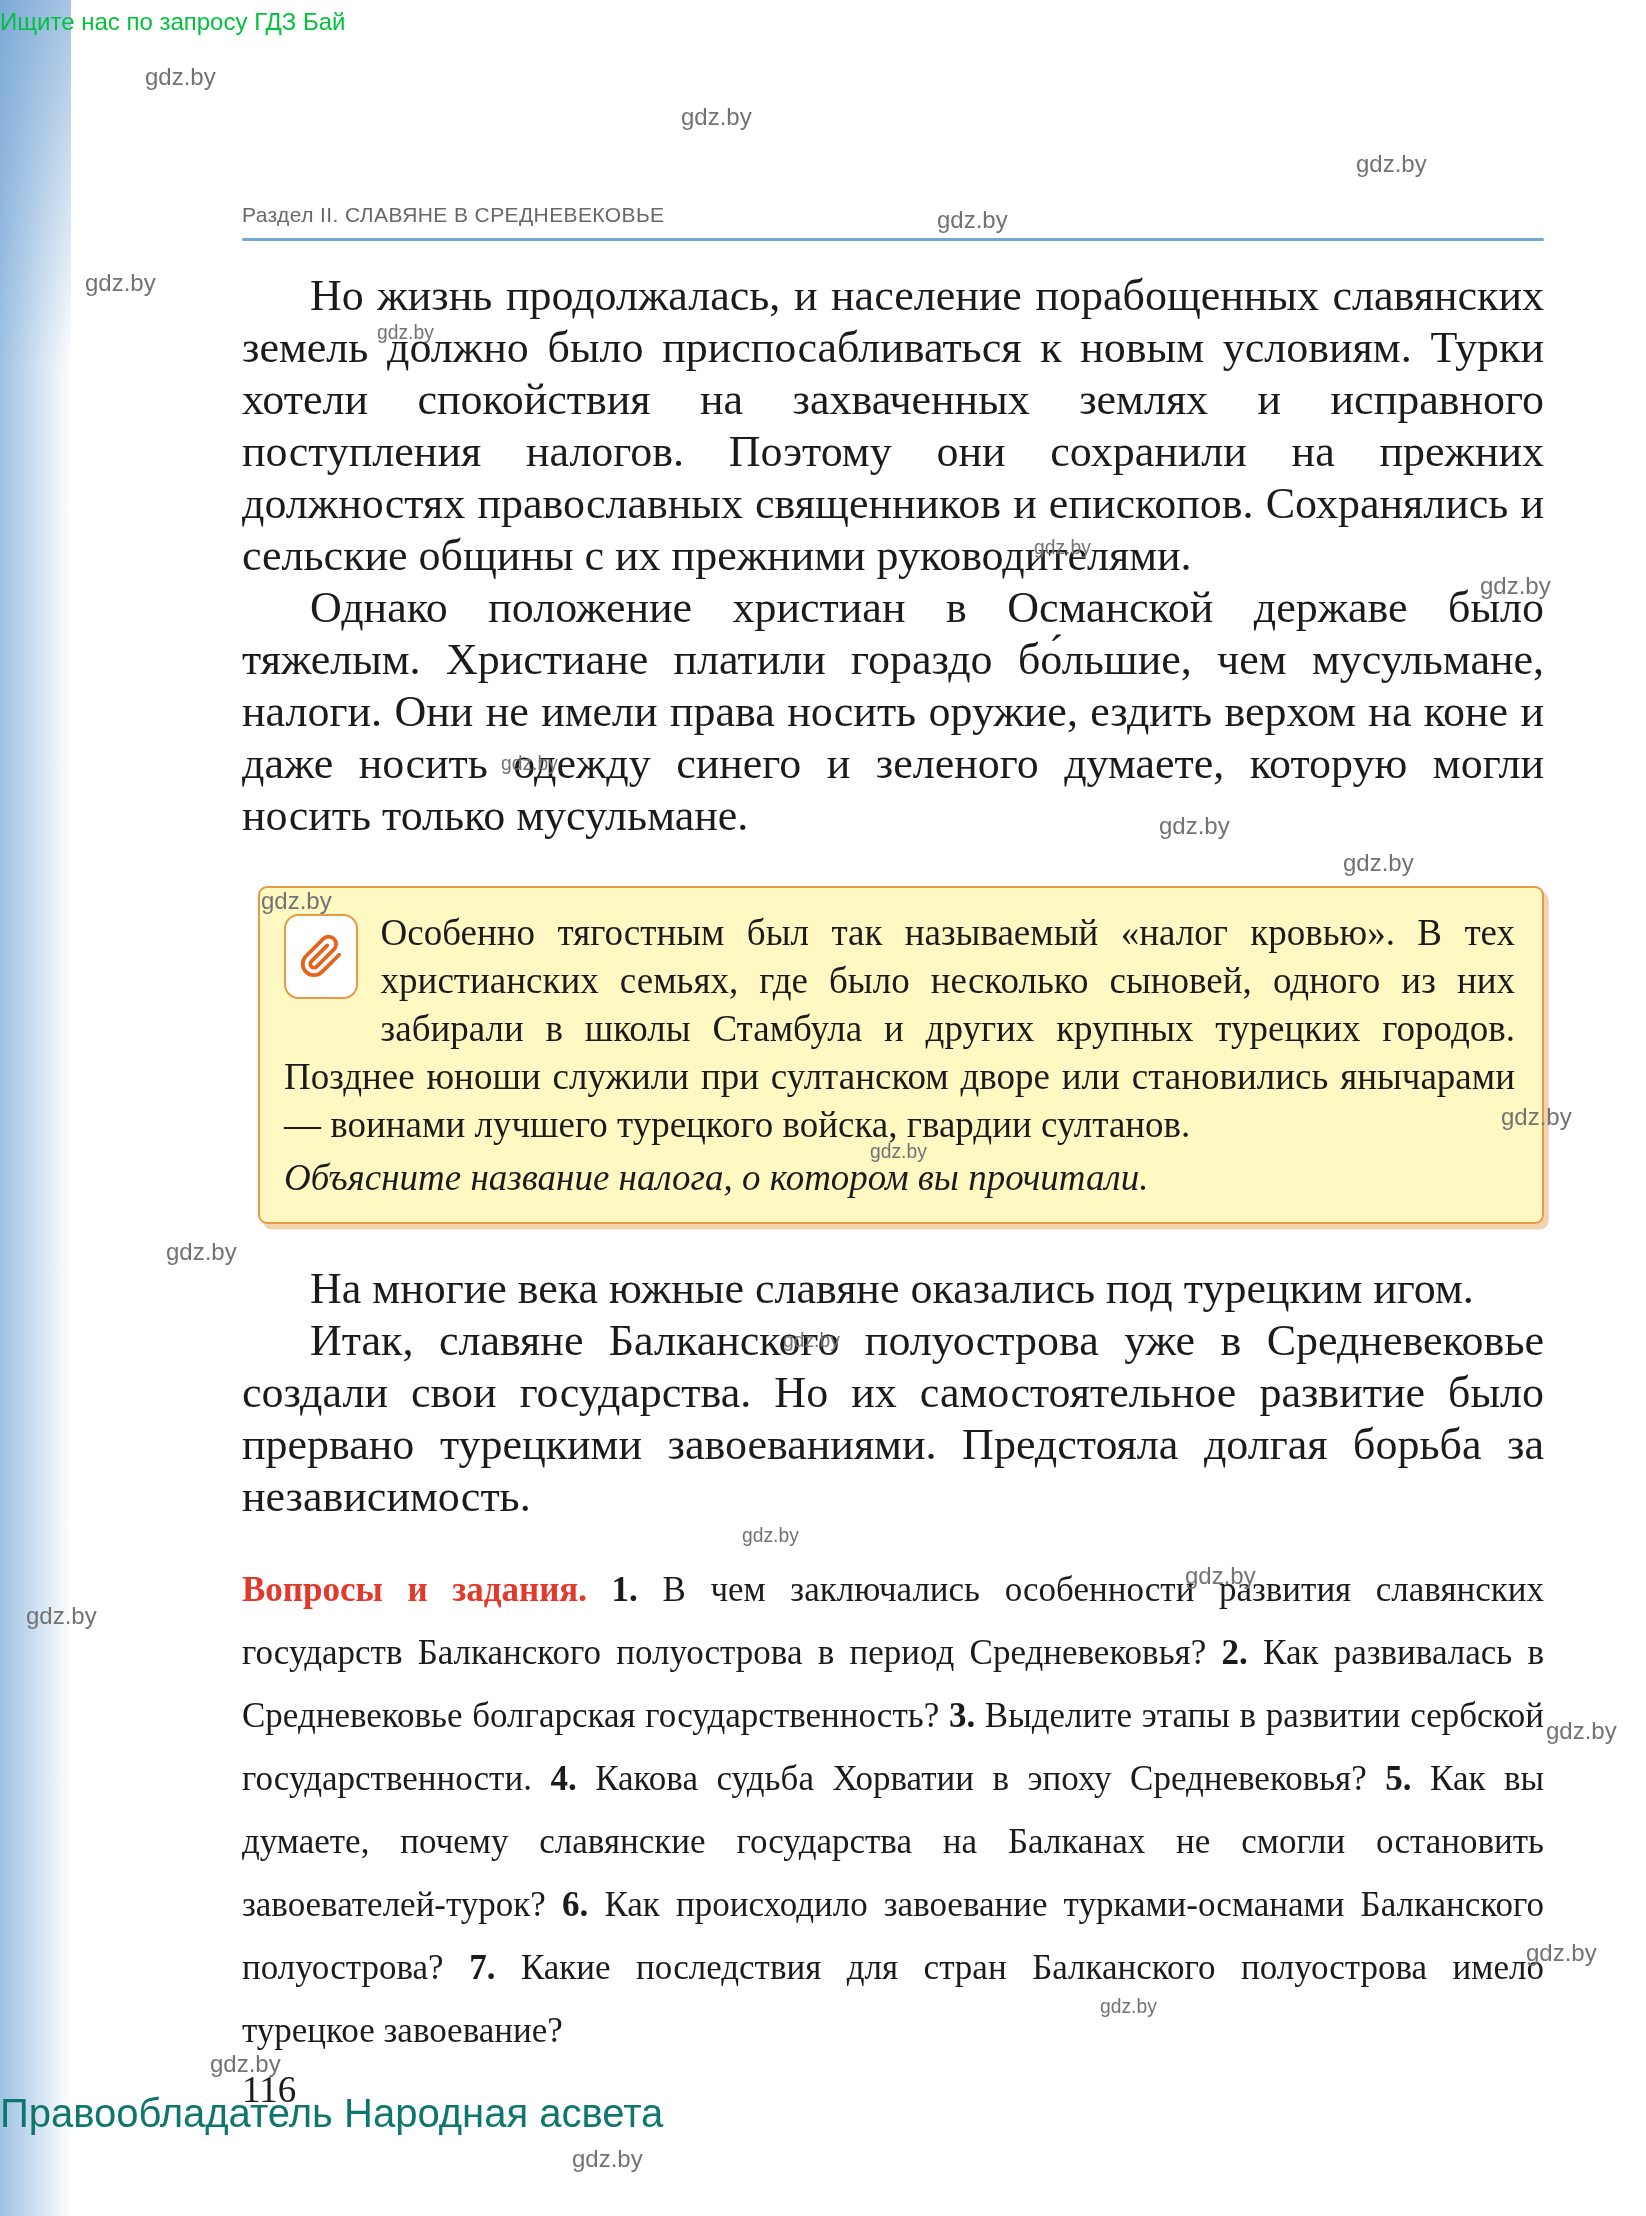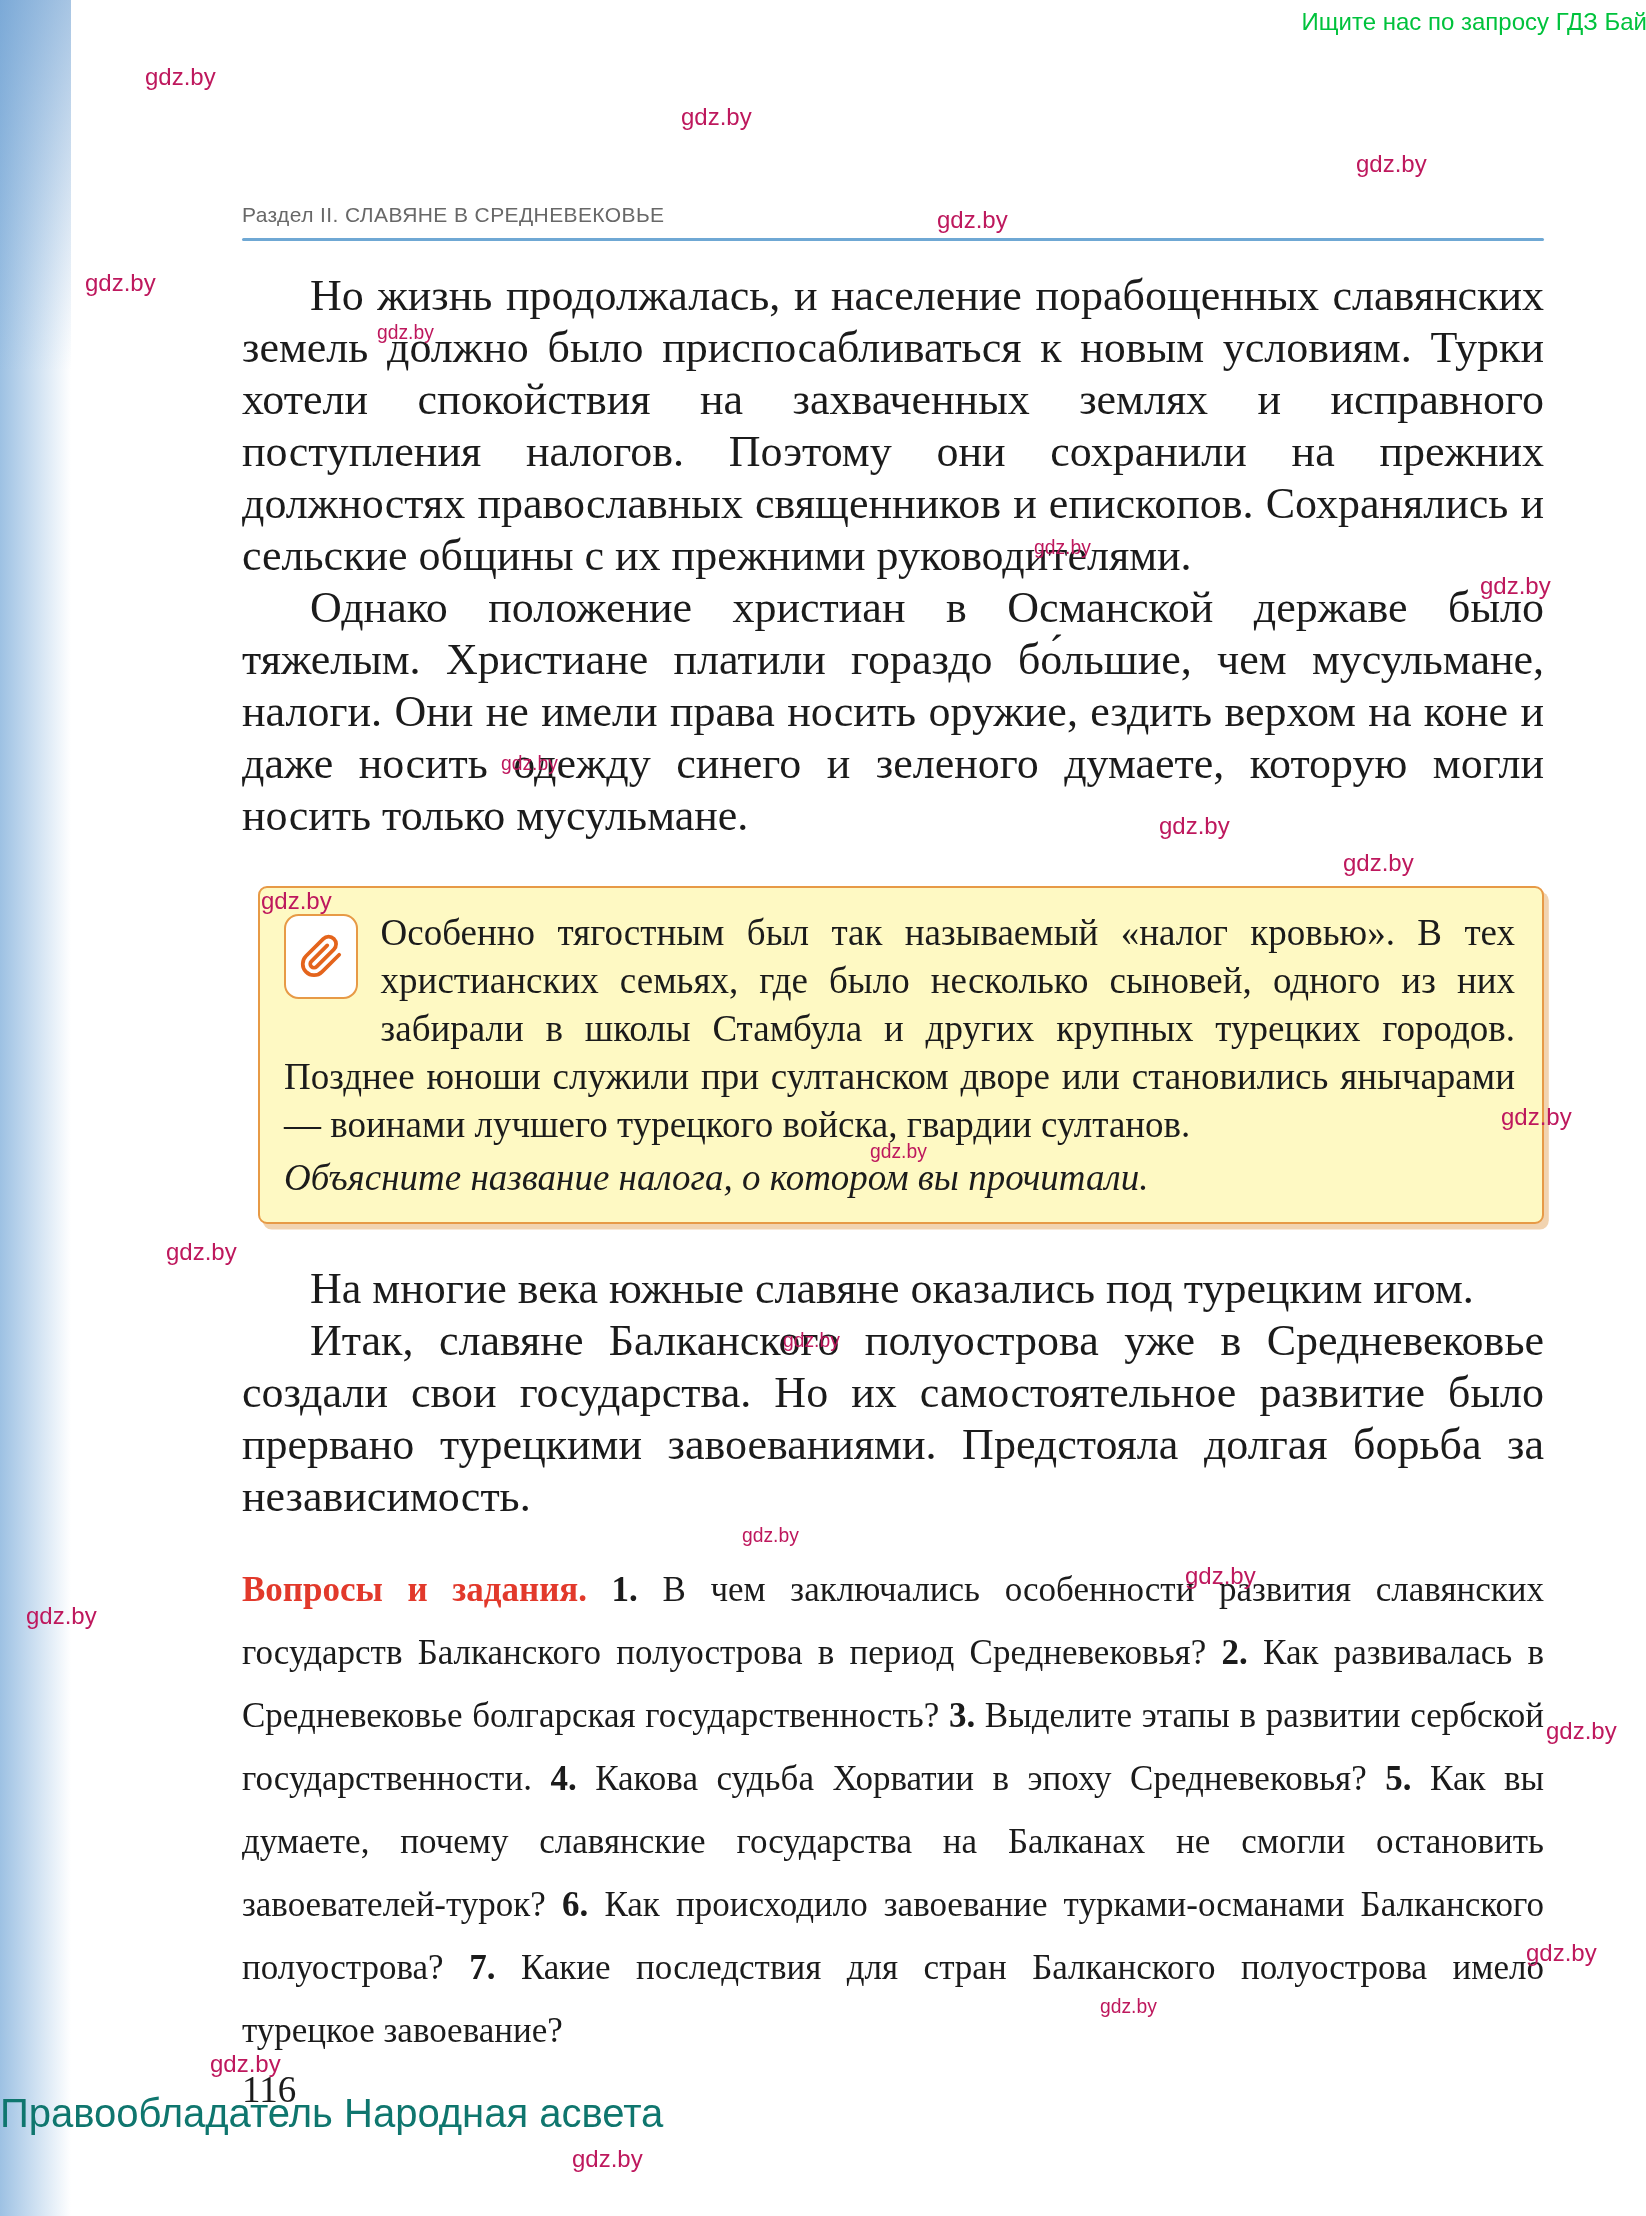--- a/index.html
+++ b/index.html
@@ -24,21 +24,21 @@
     content: "";
     position: absolute;
     left: 0; top: 0;
     width: 100%; height: 371px;
     background: linear-gradient(to bottom, rgba(96,150,205,0.55), rgba(96,150,205,0));
   }
 
   .top-banner {
     position: absolute;
     top: 8px; left: 0; width: 100%;
-    text-align: right;
+    text-align: left;
     font-family: "Liberation Sans", "DejaVu Sans", sans-serif;
     font-size: 24px;
     color: #00c23c;
   }
 
   .content {
     position: absolute;
     left: 242px;
     width: 1302px;
     top: 0;
@@ -122,21 +122,21 @@
     position: absolute;
     top: 2186px; left: 0; width: 100%;
     text-align: center;
     font-family: "Liberation Sans", "DejaVu Sans", sans-serif;
     font-size: 22.6px;
     color: #1f6fd0;
   }
 
   .wm {
     position: absolute;
-    color: #be185d;
+    color: #737373;
     font-family: "Liberation Sans", "DejaVu Sans", sans-serif;
     white-space: nowrap;
   }
 </style>
 </head>
 <body>
 
 <div class="page">
 
   <div class="left-strip"></div>

